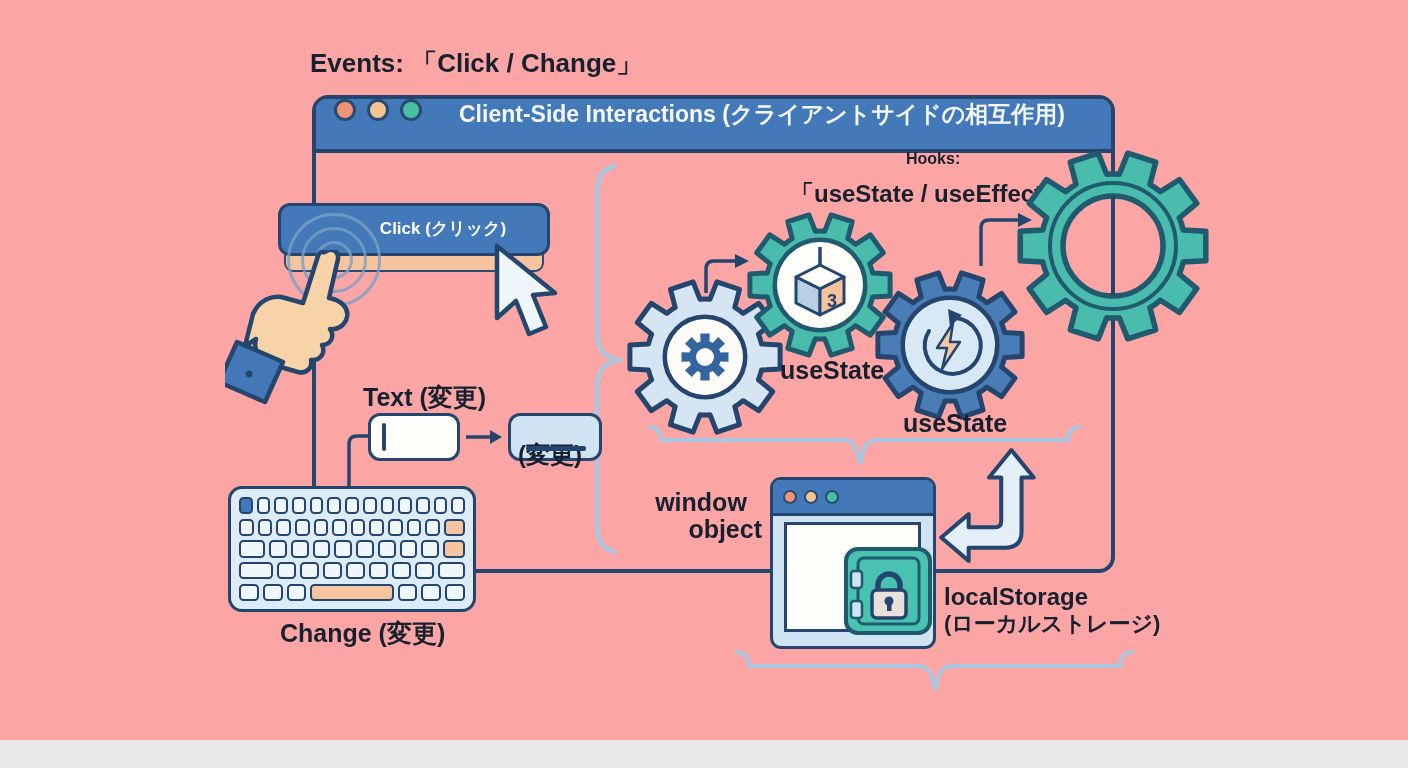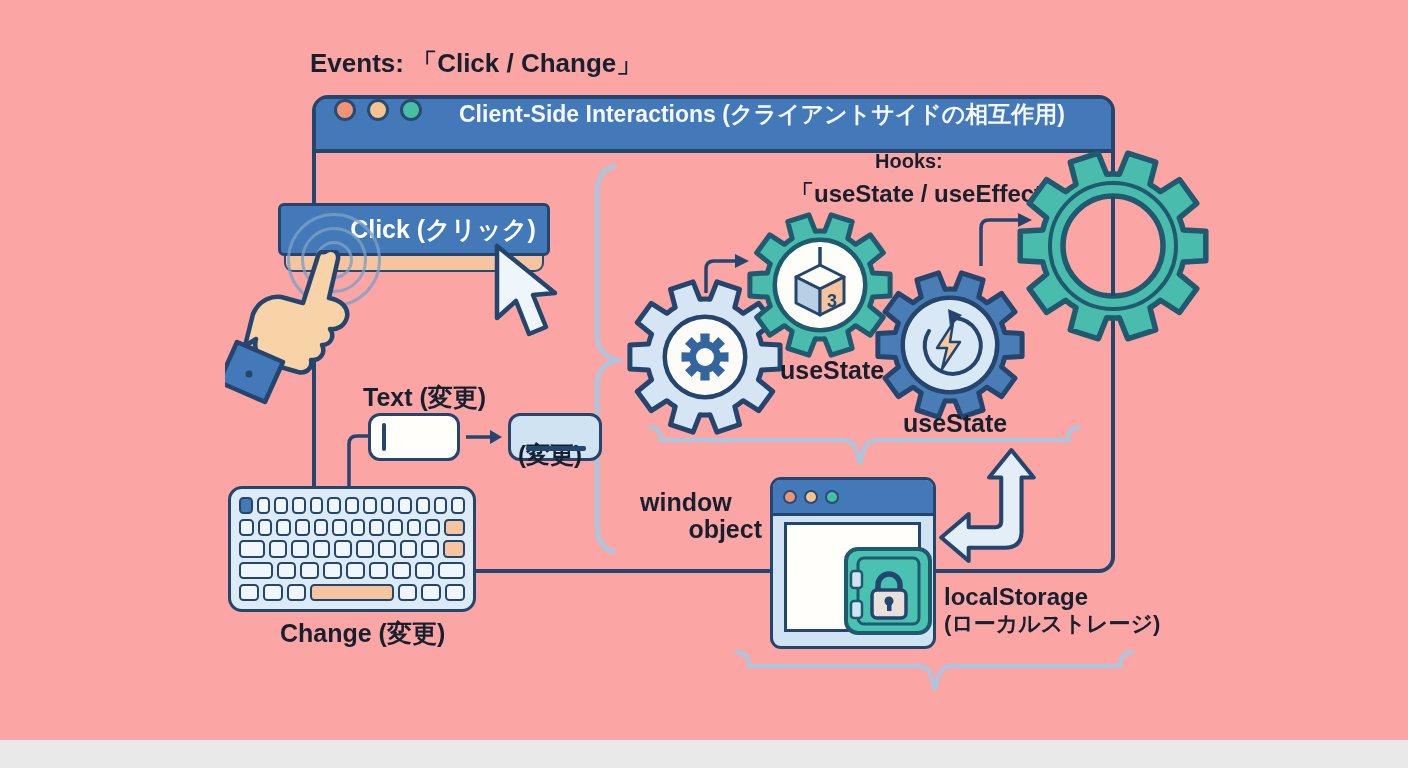--- a/index.html
+++ b/index.html
@@ -7,21 +7,21 @@
   #canvas{position:relative;width:1408px;height:740px;background:#fca5a5;overflow:hidden;padding-left:20px;}
   .abs{position:absolute;}
   .lbl{color:#16202e;font-weight:bold;white-space:nowrap;}
   
   #app-window{left:312px;top:95px;width:803px;height:478px;border:4px solid #24466e;border-radius:16px;z-index:1;box-sizing:border-box;}
   #title-bar{position:absolute;left:0;top:0;right:0;height:50px;background:#4379b8;border-bottom:4px solid #24466e;border-radius:11px 11px 0 0;display:flex;}
   .dot{width:22px;height:22px;border-radius:50%;border:3px solid #2a4a72;box-sizing:border-box;margin-right:11px;}
   #title-text{color:#f4f8fc;font-size:23px;font-weight:bold;margin-left:26px;white-space:nowrap;}
   
   #btn-shadow{left:284px;top:247px;width:260px;height:25px;background:#f6c5a0;border:2.5px solid #2a4a72;border-radius:9px;z-index:3;box-sizing:border-box;}
-  #click-button{left:278px;top:203px;width:272px;height:53px;background:#4379b8;border:3.5px solid #24466e;border-radius:6px;z-index:4;box-sizing:border-box;color:#fff;font-size:25px;font-weight:bold;text-align:center;line-height:46px;padding-left:58px;}
+  #click-button{left:278px;top:203px;width:272px;height:53px;background:#4379b8;border:3.5px solid #24466e;border-radius:12px;z-index:4;box-sizing:border-box;color:#fff;font-size:17px;font-weight:bold;text-align:center;line-height:46px;padding-left:58px;}
   .ripple{border:3px solid rgba(122,160,196,.8);border-radius:50%;z-index:5;}
   
   #input-before{left:368px;top:413px;width:92px;height:48px;background:#fffefb;border:3.5px solid #24466e;border-radius:12px;z-index:3;box-sizing:border-box;}
   #caret{left:382px;top:423px;width:4px;height:28px;background:#24466e;z-index:4;border-radius:2px;}
   #input-after{left:508px;top:413px;width:94px;height:48px;background:#cfe3f2;border:3.5px solid #24466e;border-radius:12px;z-index:3;box-sizing:border-box;}
   #underline{left:526px;top:446px;width:60px;height:4.5px;background:#24466e;border-radius:2px;z-index:4;}
   
   #keyboard{left:228px;top:486px;width:248px;height:126px;background:#dcebf6;border:3.5px solid #24466e;border-radius:14px;z-index:4;box-sizing:border-box;padding:8px;display:flex;flex-direction:column;gap:4.5px;}
   .krow{display:flex;gap:4px;flex:1;}
   .key{flex:1 1 0;background:#f0f7fc;border:2.5px solid #24466e;border-radius:4.5px;box-sizing:border-box;}
@@ -149,21 +149,21 @@
           <div class="key" style="flex-grow: 1;"></div>
           <div class="key" style="flex-grow: 1;"></div>
           <div class="key o" style="flex-grow: 5;"></div>
           <div class="key" style="flex-grow: 1;"></div>
           <div class="key" style="flex-grow: 1;"></div>
           <div class="key" style="flex-grow: 1;"></div>
         </div></div>
   </div>
   <div class="abs lbl" style="left:280px;top:617px;font-size:25px;z-index:3">Change (変更)</div>
 
-  <div class="abs lbl" style="left:875px;top:150px;font-size:20px;z-index:3">Hooks:</div>
+  <div class="abs lbl" style="left:906px;top:150px;font-size:16px;z-index:3">Hooks:</div>
   <div class="abs lbl" style="left:790px;top:178px;font-size:24px;z-index:3">「useState / useEffect」</div>
 
   <svg class="abs" style="left:620px;top:272px;z-index:3" width="170" height="170" viewBox="-85 -85 170 170">
     <path fill="#d6e5f3" fill-rule="evenodd" stroke="#24466e" stroke-width="5" stroke-linejoin="round" d="M56.5,-13.0L75.1,-11.9L75.1,11.9L56.5,13.0A58,58 0 0 1 53.4,22.7L53.4,22.7L67.7,34.5L53.7,53.7L38.1,43.7A58,58 0 0 1 29.8,49.7L29.8,49.7L34.5,67.7L11.9,75.1L5.1,57.8A58,58 0 0 1 -5.1,57.8L-5.1,57.8L-11.9,75.1L-34.5,67.7L-29.8,49.7A58,58 0 0 1 -38.1,43.7L-38.1,43.7L-53.7,53.7L-67.7,34.5L-53.4,22.7A58,58 0 0 1 -56.5,13.0L-56.5,13.0L-75.1,11.9L-75.1,-11.9L-56.5,-13.0A58,58 0 0 1 -53.4,-22.7L-53.4,-22.7L-67.7,-34.5L-53.7,-53.7L-38.1,-43.7A58,58 0 0 1 -29.8,-49.7L-29.8,-49.7L-34.5,-67.7L-11.9,-75.1L-5.1,-57.8A58,58 0 0 1 5.1,-57.8L5.1,-57.8L11.9,-75.1L34.5,-67.7L29.8,-49.7A58,58 0 0 1 38.1,-43.7L38.1,-43.7L53.7,-53.7L67.7,-34.5L53.4,-22.7A58,58 0 0 1 56.5,-13.0Z M40,0 A40,40 0 1 0 -40,0 A40,40 0 1 0 40,0 Z"></path>
     <circle r="38" fill="#fdfcf8"></circle>
     <path fill="#35659f" fill-rule="evenodd" d="M15.4,-4.5L23.5,-4.7L23.5,4.7L15.4,4.5A16,16 0 0 1 14.0,7.7L14.0,7.7L20.0,13.3L13.3,20.0L7.7,14.0A16,16 0 0 1 4.5,15.4L4.5,15.4L4.7,23.5L-4.7,23.5L-4.5,15.4A16,16 0 0 1 -7.7,14.0L-7.7,14.0L-13.3,20.0L-20.0,13.3L-14.0,7.7A16,16 0 0 1 -15.4,4.5L-15.4,4.5L-23.5,4.7L-23.5,-4.7L-15.4,-4.5A16,16 0 0 1 -14.0,-7.7L-14.0,-7.7L-20.0,-13.3L-13.3,-20.0L-7.7,-14.0A16,16 0 0 1 -4.5,-15.4L-4.5,-15.4L-4.7,-23.5L4.7,-23.5L4.5,-15.4A16,16 0 0 1 7.7,-14.0L7.7,-14.0L13.3,-20.0L20.0,-13.3L14.0,-7.7A16,16 0 0 1 15.4,-4.5Z M9,0 A9,9 0 1 0 -9,0 A9,9 0 1 0 9,0 Z"></path>
   </svg>
 
   <svg class="abs" style="left:740px;top:205px;z-index:3" width="160" height="160" viewBox="-80 -80 160 160">
     <path fill="#49bcae" fill-rule="evenodd" stroke="#1f5a6e" stroke-width="5" stroke-linejoin="round" d="M52.6,-12.1L70.1,-11.1L70.1,11.1L52.6,12.1A54,54 0 0 1 49.7,21.1L49.7,21.1L63.3,32.2L50.2,50.2L35.5,40.7A54,54 0 0 1 27.8,46.3L27.8,46.3L32.2,63.3L11.1,70.1L4.7,53.8A54,54 0 0 1 -4.7,53.8L-4.7,53.8L-11.1,70.1L-32.2,63.3L-27.8,46.3A54,54 0 0 1 -35.5,40.7L-35.5,40.7L-50.2,50.2L-63.3,32.2L-49.7,21.1A54,54 0 0 1 -52.6,12.1L-52.6,12.1L-70.1,11.1L-70.1,-11.1L-52.6,-12.1A54,54 0 0 1 -49.7,-21.1L-49.7,-21.1L-63.3,-32.2L-50.2,-50.2L-35.5,-40.7A54,54 0 0 1 -27.8,-46.3L-27.8,-46.3L-32.2,-63.3L-11.1,-70.1L-4.7,-53.8A54,54 0 0 1 4.7,-53.8L4.7,-53.8L11.1,-70.1L32.2,-63.3L27.8,-46.3A54,54 0 0 1 35.5,-40.7L35.5,-40.7L50.2,-50.2L63.3,-32.2L49.7,-21.1A54,54 0 0 1 52.6,-12.1Z M45,0 A45,45 0 1 0 -45,0 A45,45 0 1 0 45,0 Z"></path>
@@ -189,21 +189,21 @@
     </g>
   </svg>
   <div class="abs lbl" style="left:903px;top:409px;font-size:25px;z-index:3">useState</div>
 
   <svg class="abs" style="left:1013px;top:146px;z-index:3" width="200" height="200" viewBox="-100 -100 200 200">
     <path fill="#49bcae" fill-rule="evenodd" stroke="#1f5a6e" stroke-width="5.5" stroke-linejoin="round" d="M70.2,-16.1L92.8,-14.7L92.8,14.7L70.2,16.1A72,72 0 0 1 66.3,28.2L66.3,28.2L83.8,42.7L66.5,66.5L47.3,54.3A72,72 0 0 1 37.0,61.7L37.0,61.7L42.7,83.8L14.7,92.8L6.3,71.7A72,72 0 0 1 -6.3,71.7L-6.3,71.7L-14.7,92.8L-42.7,83.8L-37.0,61.7A72,72 0 0 1 -47.3,54.3L-47.3,54.3L-66.5,66.5L-83.8,42.7L-66.3,28.2A72,72 0 0 1 -70.2,16.1L-70.2,16.1L-92.8,14.7L-92.8,-14.7L-70.2,-16.1A72,72 0 0 1 -66.3,-28.2L-66.3,-28.2L-83.8,-42.7L-66.5,-66.5L-47.3,-54.3A72,72 0 0 1 -37.0,-61.7L-37.0,-61.7L-42.7,-83.8L-14.7,-92.8L-6.3,-71.7A72,72 0 0 1 6.3,-71.7L6.3,-71.7L14.7,-92.8L42.7,-83.8L37.0,-61.7A72,72 0 0 1 47.3,-54.3L47.3,-54.3L66.5,-66.5L83.8,-42.7L66.3,-28.2A72,72 0 0 1 70.2,-16.1Z M50,0 A50,50 0 1 0 -50,0 A50,50 0 1 0 50,0 Z"></path>
     <circle r="63" fill="none" stroke="#1f5a6e" stroke-width="4"></circle>
     <line x1="0" y1="-50" x2="0" y2="50" stroke="#24466e" stroke-width="4"></line>
   </svg>
 
-  <div class="abs lbl" style="left:640px;top:488px;width:122px;text-align:left;font-size:25px;z-index:3">window</div>
+  <div class="abs lbl" style="left:640px;top:488px;width:122px;text-align:center;font-size:25px;z-index:3">window</div>
   <div class="abs lbl" style="left:640px;top:515px;width:122px;text-align:right;font-size:25px;z-index:3">object</div>
 
   <div class="abs" id="mini-browser">
     <div id="mini-title">
       <span class="mdot" style="background:#f09478"></span>
       <span class="mdot" style="background:#f6c490"></span>
       <span class="mdot" style="background:#45c0a5"></span>
     </div>
     <div id="mini-content"></div>
   </div>

